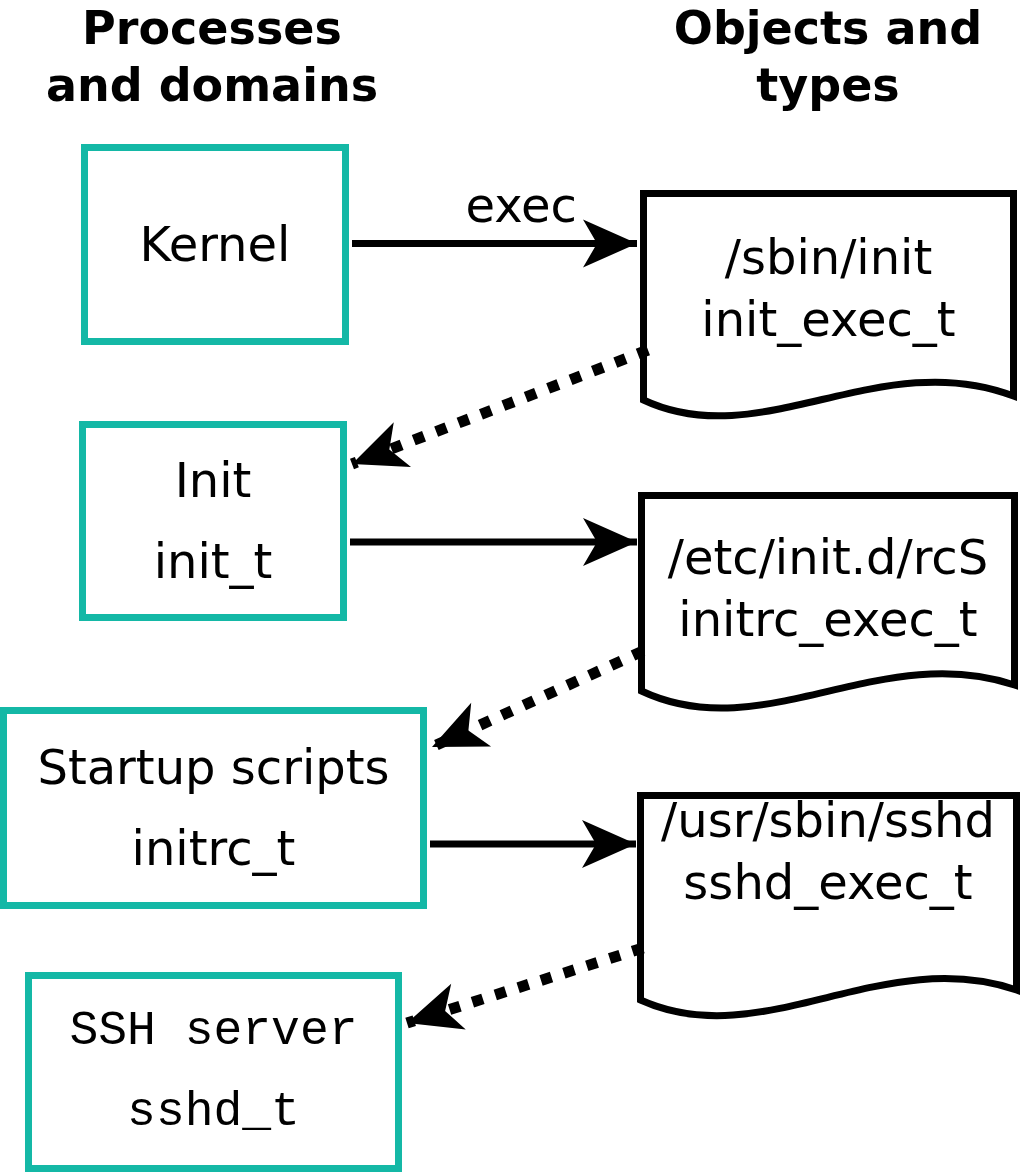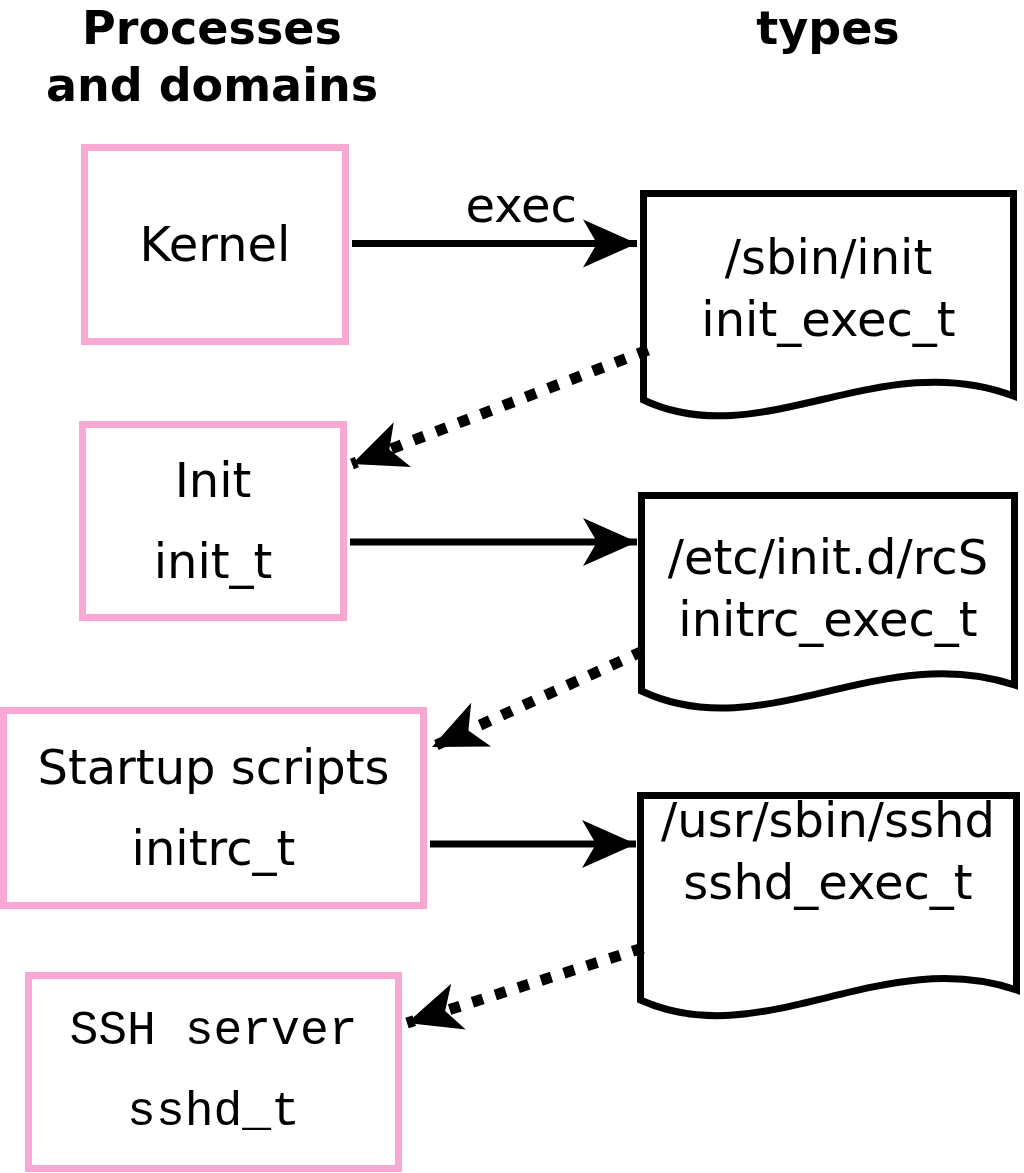--- a/index.html
+++ b/index.html
@@ -16,21 +16,21 @@
     position:absolute;
     text-align:center;
     font-weight:bold;
     font-size:46px;
     line-height:57px;
     color:#000;
   }
   .node{
     position:absolute;
     box-sizing:border-box;
-    border:7px solid #f9a8d4;
+    border:7px solid #14b8a6;
     background:#ffffff;
     display:flex;
     flex-direction:column;
     align-items:center;
     justify-content:center;
     text-align:center;
     font-size:48px;
     line-height:63px;
     gap:18px;
   }
@@ -74,20 +74,21 @@
     <line x1="648" y1="350" x2="352" y2="464" stroke="#000" stroke-width="11" stroke-dasharray="11 13" marker-end="url(#ah)"></line>
     <line x1="643" y1="651" x2="432" y2="747" stroke="#000" stroke-width="11" stroke-dasharray="11 13" marker-end="url(#ah)"></line>
     <line x1="643" y1="948" x2="407" y2="1023" stroke="#000" stroke-width="11" stroke-dasharray="11 13" marker-end="url(#ah)"></line>
   </svg>
 
   <div class="hdr" style="left:0;top:7;width:424px;">
     <div>Processes</div>
     <div>and domains</div>
   </div>
   <div class="hdr" style="left:632px;top:7;width:392px;">
+    <div>Objects and</div>
     <div>types</div>
   </div>
 
   <div class="node" style="left:81px;top:144px;width:268px;height:201px;">
     <div>Kernel</div>
   </div>
   <div class="node" style="left:79px;top:421px;width:268px;height:200px;">
     <div>Init</div>
     <div>init_t</div>
   </div>

